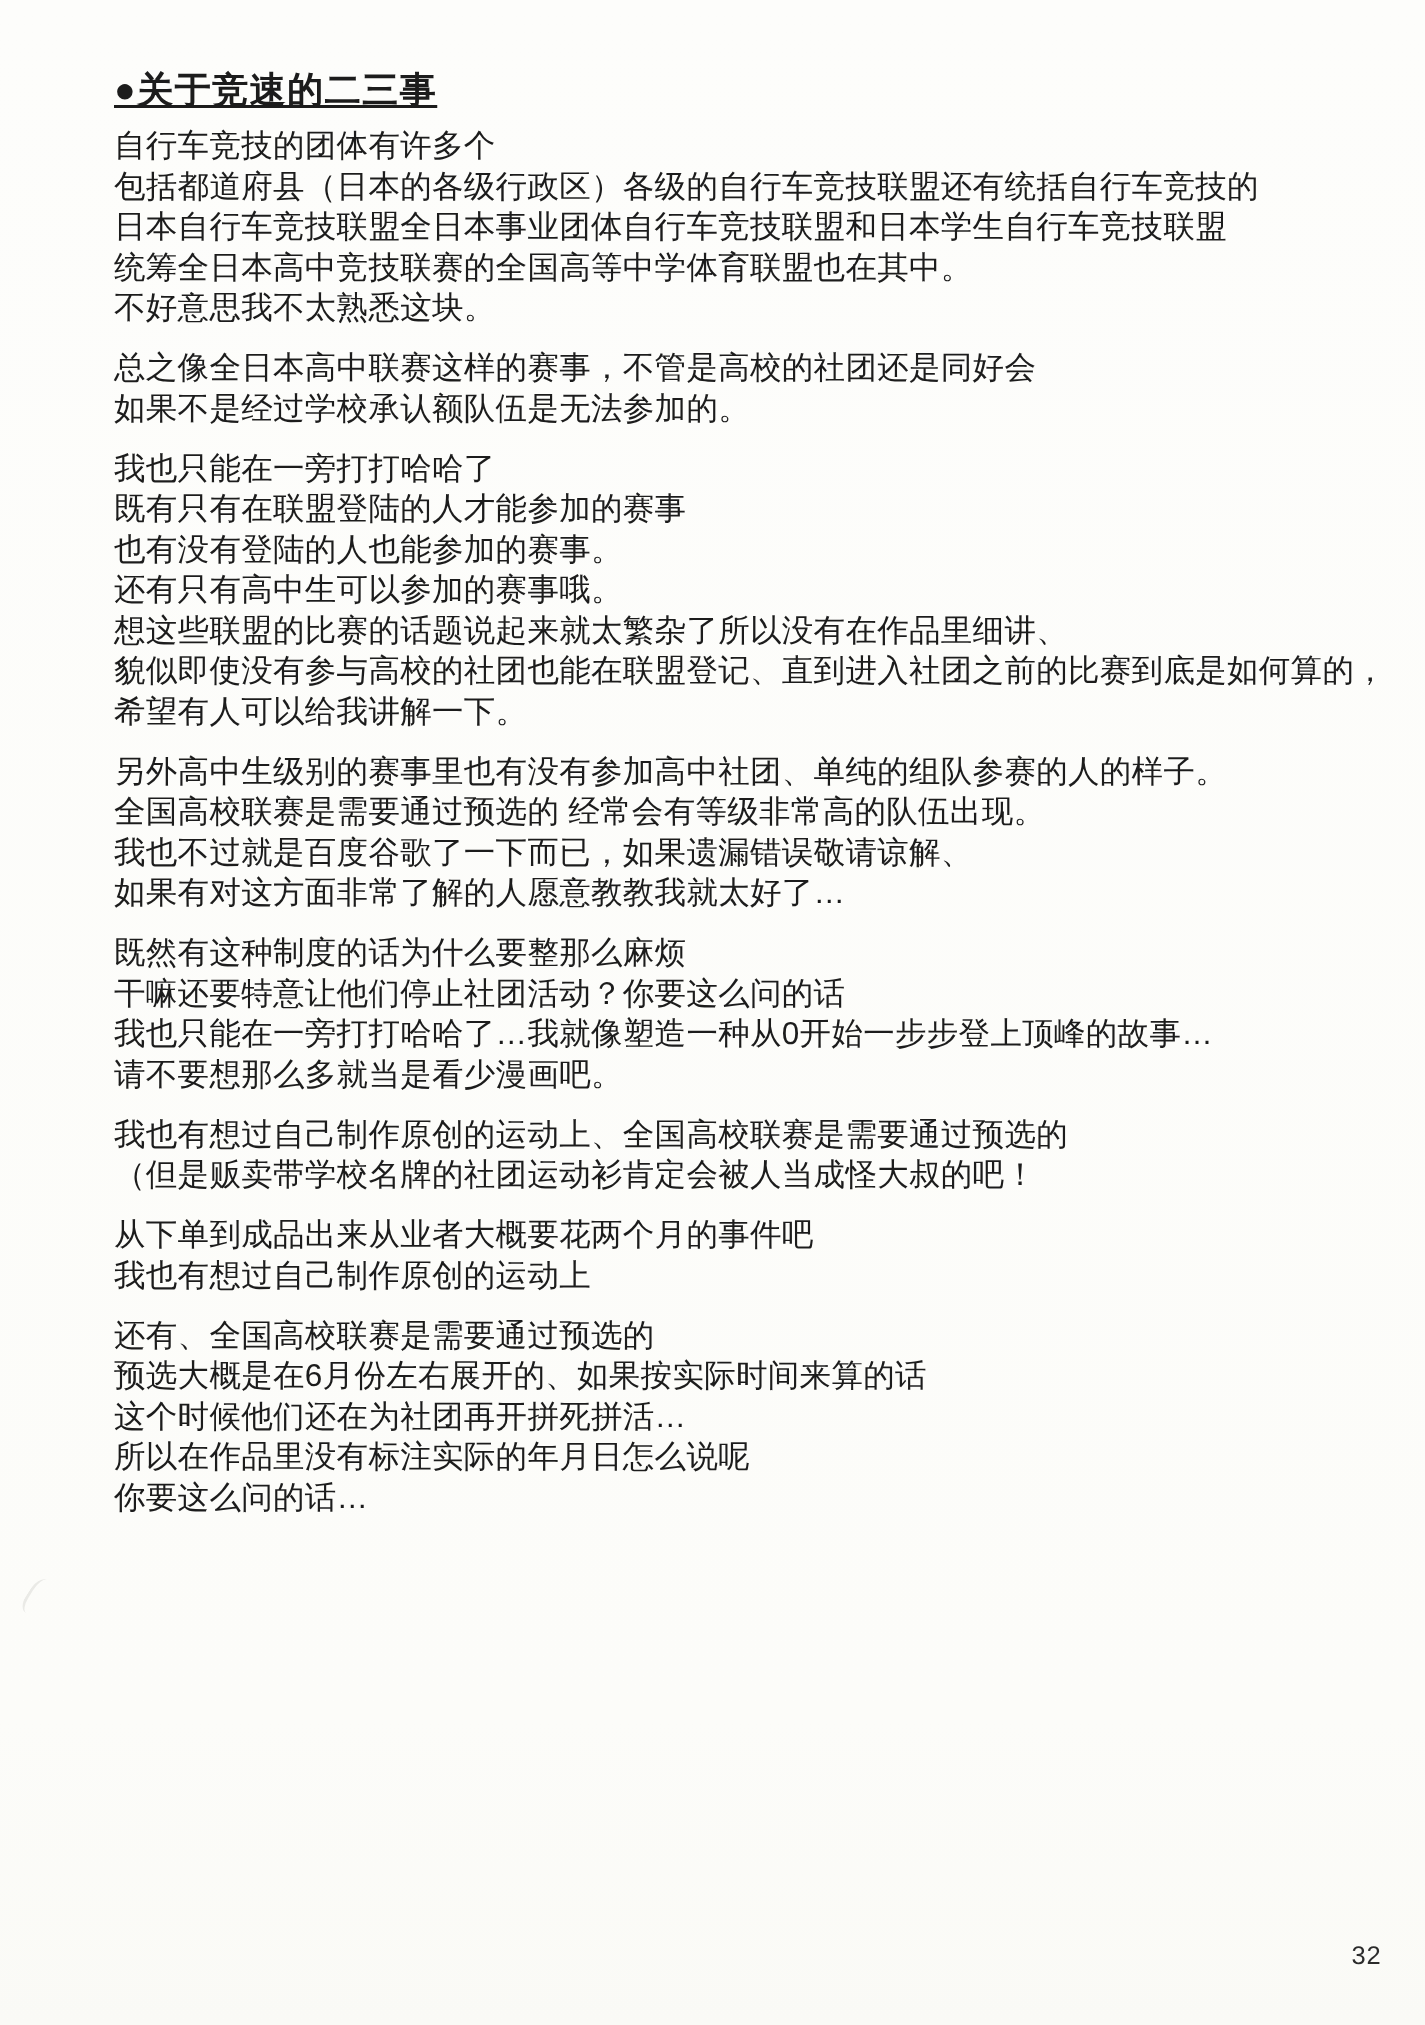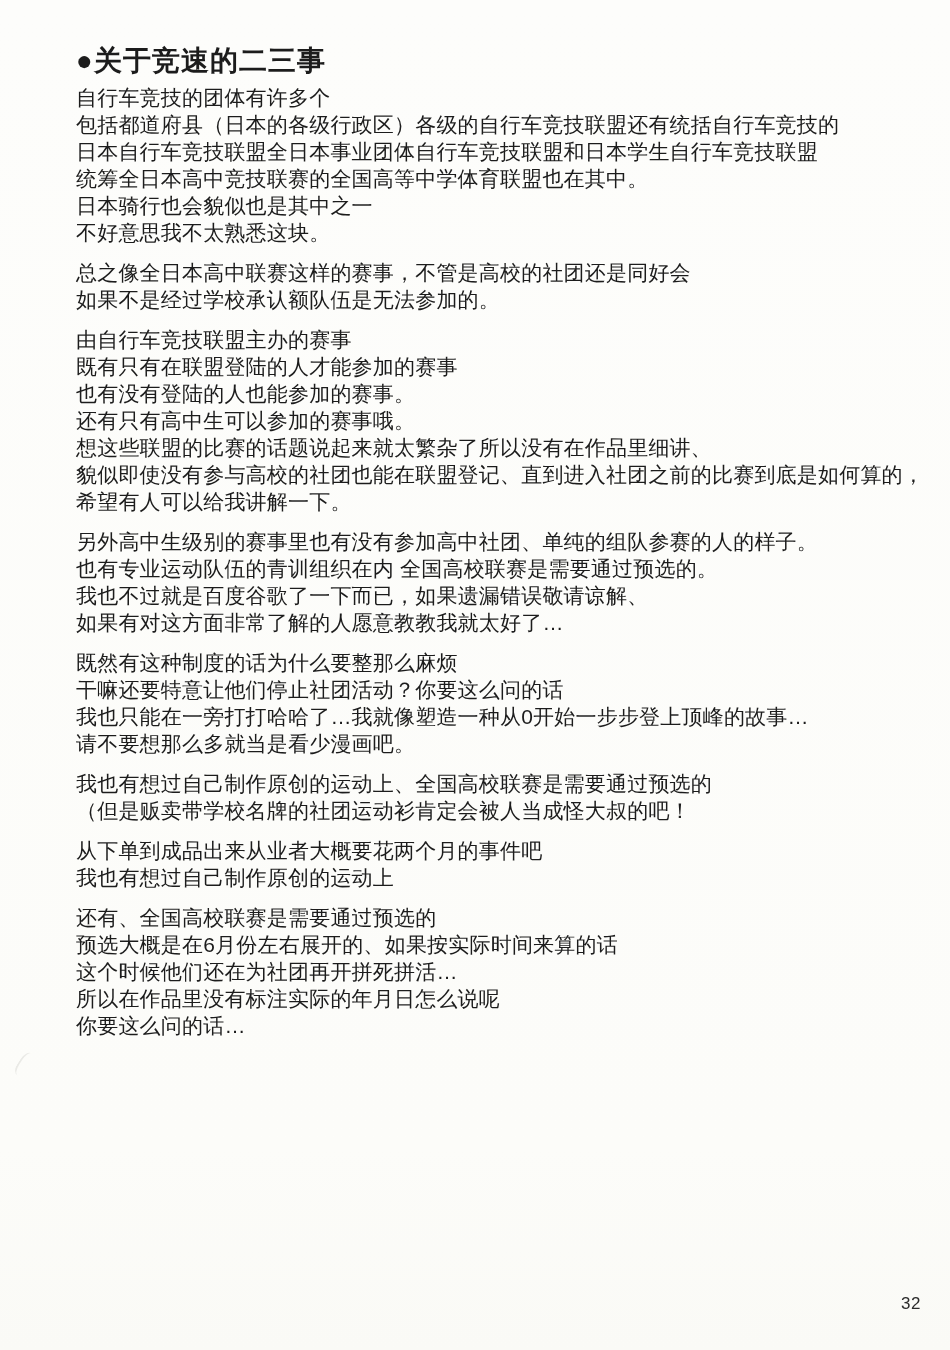--- a/index.html
+++ b/index.html
@@ -19,26 +19,27 @@
     position: absolute;
     top: 0;
     left: 0;
     width: 950px;
     height: 1350px;
     padding: 44px 50px 0 76px;
     box-sizing: border-box;
     background: linear-gradient(180deg, #fdfdfb 0%, #fcfcf9 85%, #fafaf6 100%);
   }
   .doc-title {
-    font-size: 28px;
+    font-size: 24px;
     font-weight: bold;
     line-height: 34px;
     margin: 0 0 6px 0;
     letter-spacing: 1px;
     white-space: nowrap;
+    text-decoration: underline;
   }
   .para {
     margin: 0 0 13px 0;
   }
   .para .line {
     font-size: 21px;
     line-height: 27px;
     white-space: nowrap;
     letter-spacing: 0.2px;
   }
@@ -67,39 +68,38 @@
 <body>
 
 <div class="page">
   <h1 class="doc-title">●关于竞速的二三事</h1>
   <div>
       <div class="para">
         <div class="line">自行车竞技的团体有许多个</div>
         <div class="line">包括都道府县（日本的各级行政区）各级的自行车竞技联盟还有统括自行车竞技的</div>
         <div class="line">日本自行车竞技联盟全日本事业团体自行车竞技联盟和日本学生自行车竞技联盟</div>
         <div class="line">统筹全日本高中竞技联赛的全国高等中学体育联盟也在其中。</div>
-        <div class="line">日本骑行也会貌似也是其中之一</div>
         <div class="line">不好意思我不太熟悉这块。</div>
       </div>
       <div class="para">
         <div class="line">总之像全日本高中联赛这样的赛事，不管是高校的社团还是同好会</div>
         <div class="line">如果不是经过学校承认额队伍是无法参加的。</div>
       </div>
       <div class="para">
-        <div class="line">由自行车竞技联盟主办的赛事</div>
+        <div class="line">我也只能在一旁打打哈哈了</div>
         <div class="line">既有只有在联盟登陆的人才能参加的赛事</div>
         <div class="line">也有没有登陆的人也能参加的赛事。</div>
         <div class="line">还有只有高中生可以参加的赛事哦。</div>
         <div class="line">想这些联盟的比赛的话题说起来就太繁杂了所以没有在作品里细讲、</div>
         <div class="line">貌似即使没有参与高校的社团也能在联盟登记、直到进入社团之前的比赛到底是如何算的，</div>
         <div class="line">希望有人可以给我讲解一下。</div>
       </div>
       <div class="para">
         <div class="line">另外高中生级别的赛事里也有没有参加高中社团、单纯的组队参赛的人的样子。</div>
-        <div class="line">也有专业运动队伍的青训组织在内 全国高校联赛是需要通过预选的。</div>
+        <div class="line">全国高校联赛是需要通过预选的 经常会有等级非常高的队伍出现。</div>
         <div class="line">我也不过就是百度谷歌了一下而已，如果遗漏错误敬请谅解、</div>
         <div class="line">如果有对这方面非常了解的人愿意教教我就太好了…</div>
       </div>
       <div class="para">
         <div class="line">既然有这种制度的话为什么要整那么麻烦</div>
         <div class="line">干嘛还要特意让他们停止社团活动？你要这么问的话</div>
         <div class="line">我也只能在一旁打打哈哈了…我就像塑造一种从0开始一步步登上顶峰的故事…</div>
         <div class="line">请不要想那么多就当是看少漫画吧。</div>
       </div>
       <div class="para">

